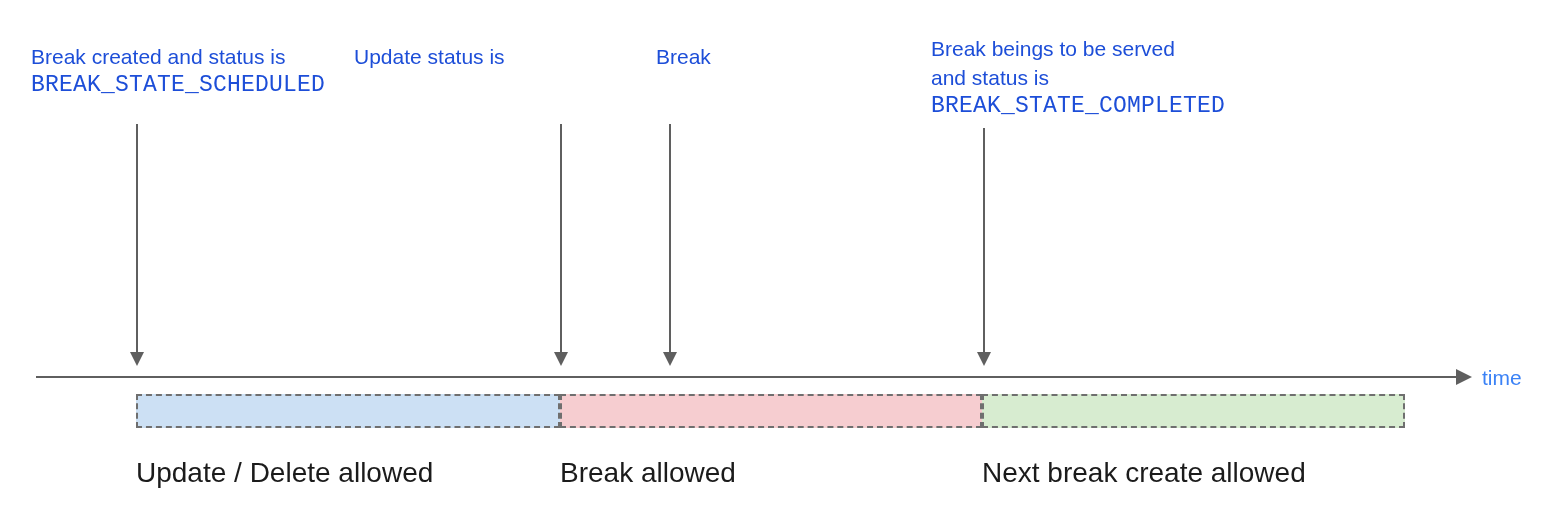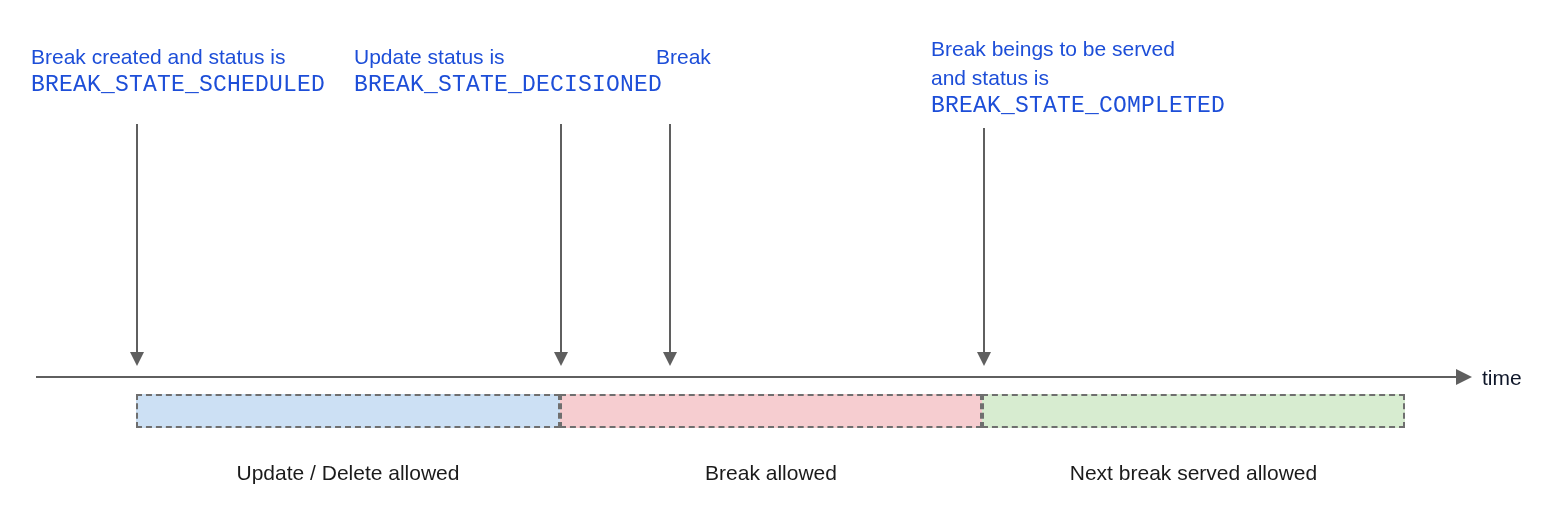--- a/index.html
+++ b/index.html
@@ -75,56 +75,54 @@
     border-top: 8px solid transparent;
     border-bottom: 8px solid transparent;
     border-left: 16px solid #5f5f5f;
   }
   #time-axis-label {
     position: absolute;
     left: 1482px;
     top: 365px;
     font-size: 21px;
     line-height: 25px;
-    color: #0f172a;
+    color: #3b82f6;
   }
 
   
   .phase-bar {
     position: absolute;
     top: 394px;
     height: 34px;
     box-sizing: border-box;
     border: 2px dashed #6f6f6f;
   }
 
   
   .phase-caption {
     position: absolute;
     top: 460px;
-    text-align: center;
-    font-size: 21px;
+    font-size: 28px;
     line-height: 26px;
     color: #1b1b1b;
     white-space: nowrap;
   }
 </style>
 </head>
 <body>
 
 <div id="canvas">
 
   <div class="annotation" style="left:31px; top:42px;">
     <div class="ann-line">Break created and status is</div>
     <div class="ann-line mono">BREAK_STATE_SCHEDULED</div>
   </div>
 
   <div class="annotation" style="left:354px; top:42px;">
     <div class="ann-line">Update status is</div>
-    <div class="ann-line mono">BREAK_STATE_DECISIONED</div>
   </div>
 
   <div class="annotation" style="left:656px; top:42px;">
     <div class="ann-line">Break</div>
   </div>
 
   <div class="annotation" style="left:931px; top:34px;">
     <div class="ann-line">Break beings to be served</div>
     <div class="ann-line">and status is</div>
     <div class="ann-line mono">BREAK_STATE_COMPLETED</div>
@@ -153,15 +151,15 @@
   <div id="time-axis"></div>
   <div id="time-axis-head"></div>
   <div id="time-axis-label">time</div>
 
   <div class="phase-bar" style="left: 136px; width: 424px; background: rgb(204, 224, 244); border-color: rgb(111, 111, 111);"></div>
   <div class="phase-bar" style="left: 560px; width: 422px; background: rgb(246, 205, 208); border-color: rgb(111, 111, 111);"></div>
   <div class="phase-bar" style="left: 982px; width: 423px; background: rgb(215, 236, 208); border-color: rgb(111, 111, 111);"></div>
 
   <div class="phase-caption" style="left:136px; width:424px;">Update / Delete allowed</div>
   <div class="phase-caption" style="left:560px; width:422px;">Break allowed</div>
-  <div class="phase-caption" style="left:982px; width:423px;">Next break served allowed</div>
+  <div class="phase-caption" style="left:982px; width:423px;">Next break create allowed</div>
 
 </div>
 
 </body></html>

